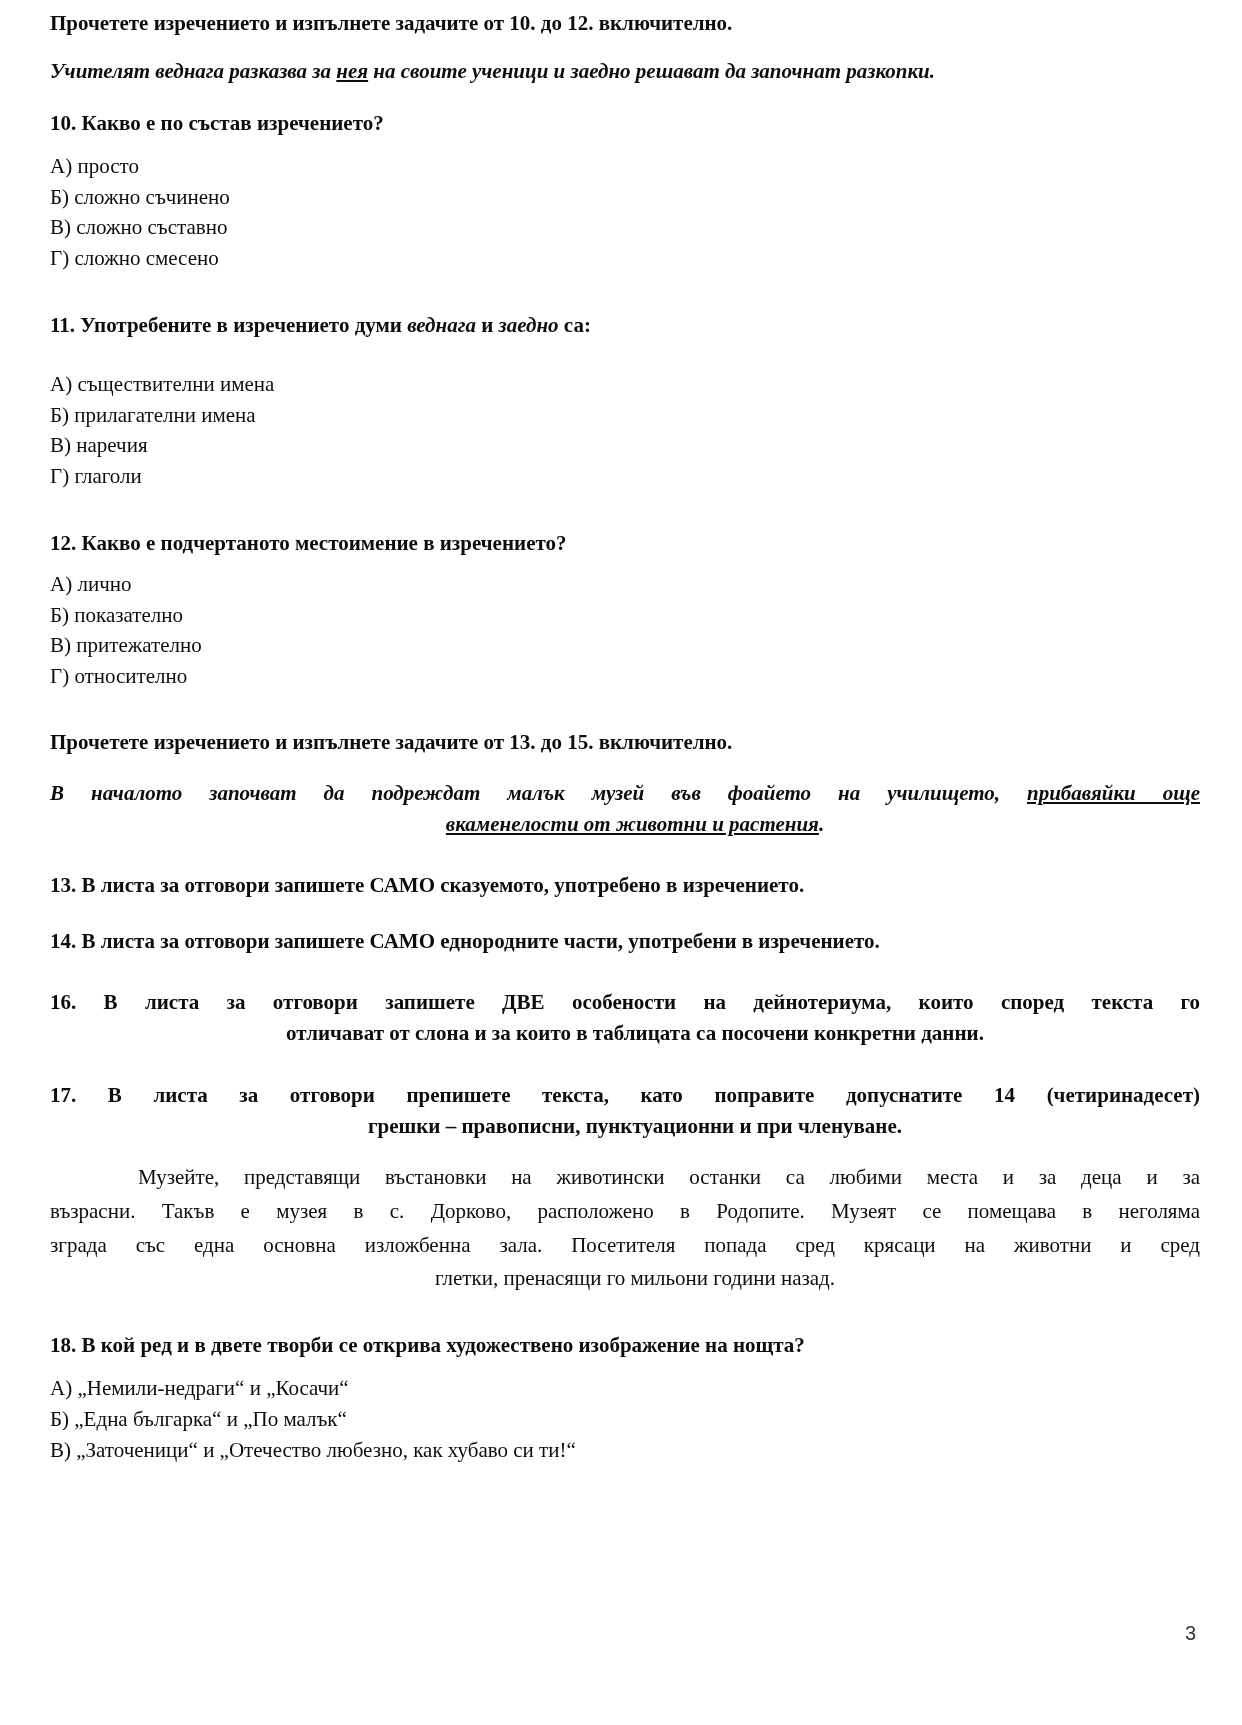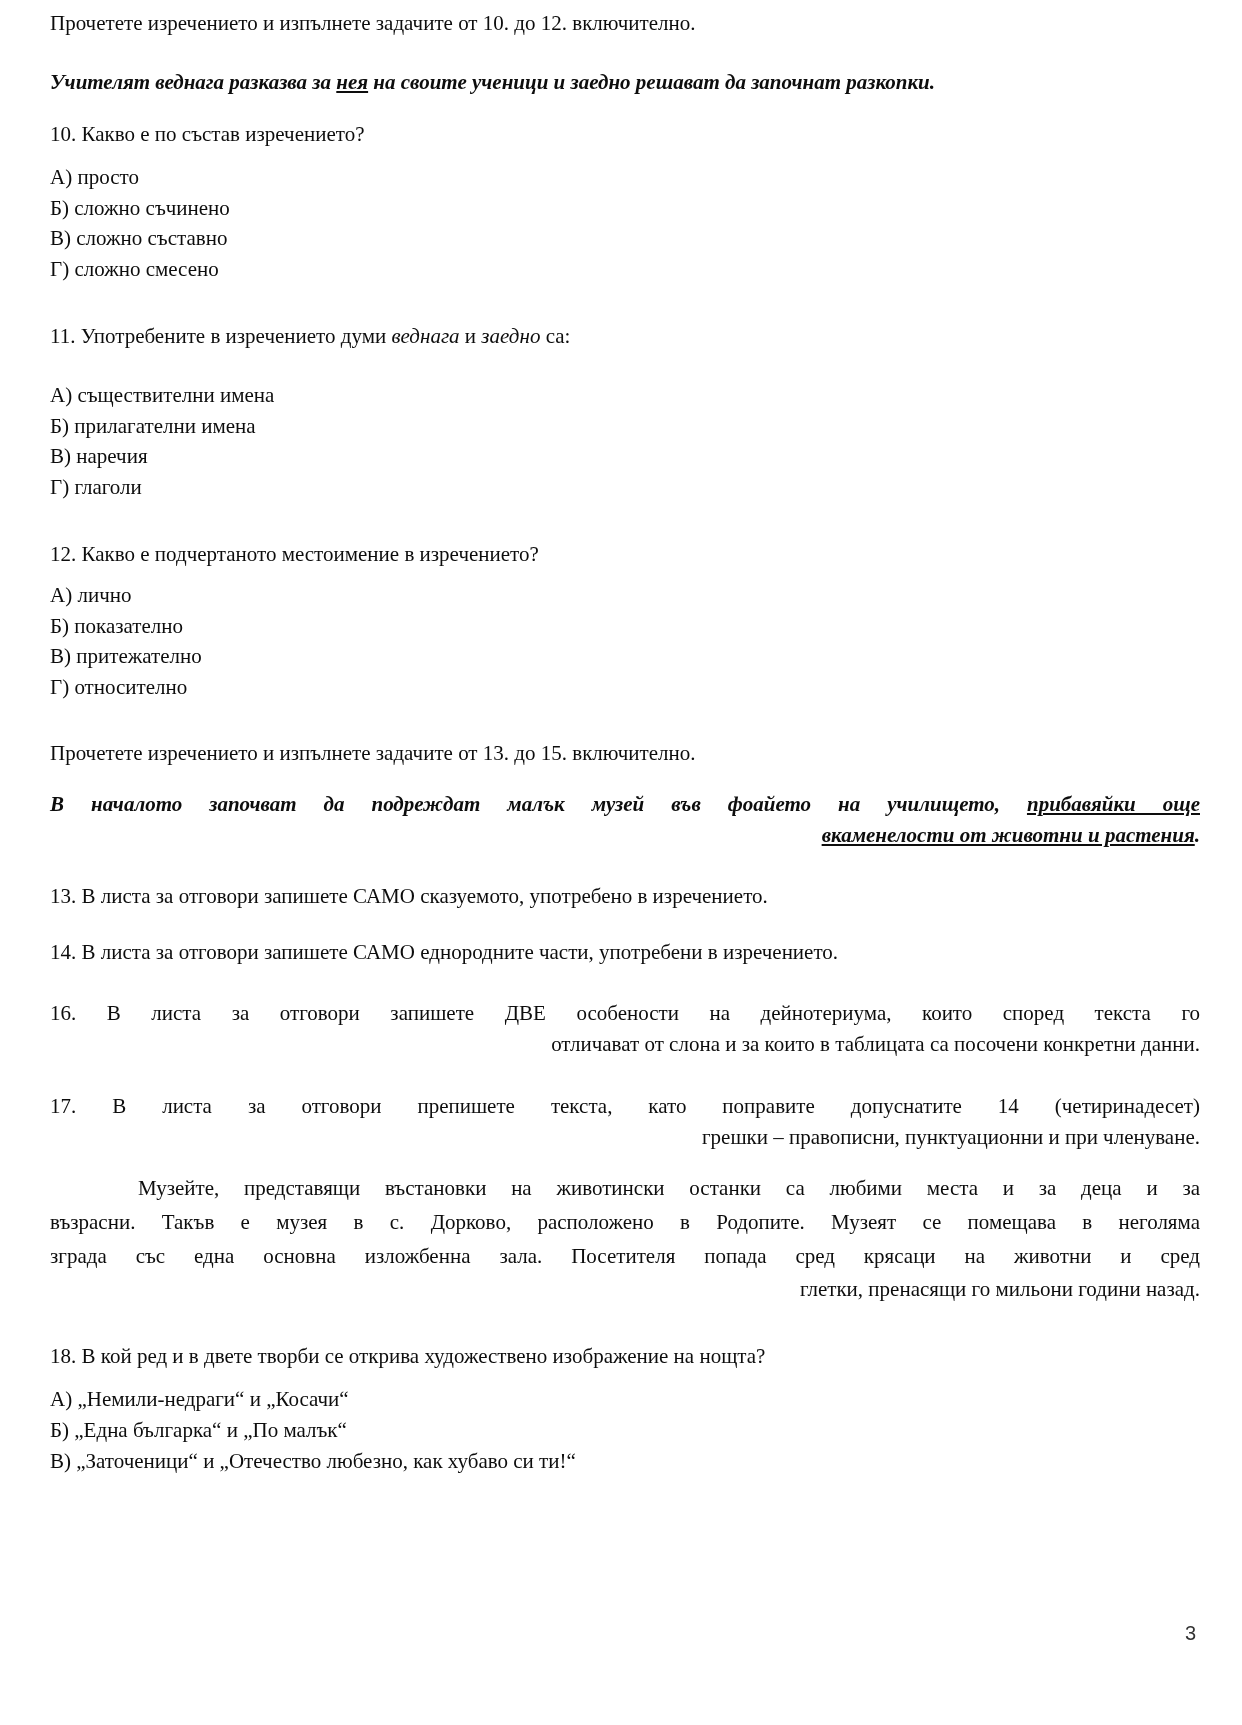--- a/index.html
+++ b/index.html
@@ -9,58 +9,58 @@
     height: 1725px;
     box-sizing: border-box;
     padding: 8px 42px 0 50px;
     background: #ffffff;
     font-family: "Liberation Serif", "DejaVu Serif", serif;
     font-size: 21px;
     color: #0d0d0d;
     overflow: hidden;
   }
   .instr, .qtitle {
-    font-weight: normal;
+    font-weight: bold;
     line-height: 31px;
     margin: 0;
   }
   .quote {
     font-weight: bold;
     font-style: italic;
     line-height: 31px;
   }
   .uline { text-decoration: underline; }
   .ital  { font-style: italic; }
   .opts  { line-height: 30.5px; }
   .opt   { white-space: nowrap; }
   
   .jline {
     text-align: justify;
     text-align-last: justify;
   }
-  .lline { text-align: right; margin-left: 20px; }
+  .lline { text-align: center; margin-left: 20px; }
   .para { line-height: 33.8px; }
   .para .indent { padding-left: 88px; }
   .pagenum {
     position: absolute;
     top: 1622px;
     right: 46px;
     font-family: "Liberation Sans", "DejaVu Sans", sans-serif;
     font-size: 20px;
     color: #333333;
   }
 </style>
 </head>
 <body>
 
 <div class="page">
 
   <div class="instr">Прочетете изречението и изпълнете задачите от 10. до 12. включително.</div>
 
-  <div class="quote" style="margin-top:28px">
+  <div class="quote" style="margin-top:17px">
     <span>Учителят веднага разказва за </span><span class="uline">нея</span><span> на своите ученици и заедно решават да започнат разкопки.</span>
   </div>
 
   <div class="qtitle" style="margin-top:21px">10. Какво е по състав изречението?</div>
   <div class="opts" style="margin-top:12px">
     <div class="opt">А) просто</div>
     <div class="opt">Б) сложно съчинено</div>
     <div class="opt">В) сложно съставно</div>
     <div class="opt">Г) сложно смесено</div>
   </div>

